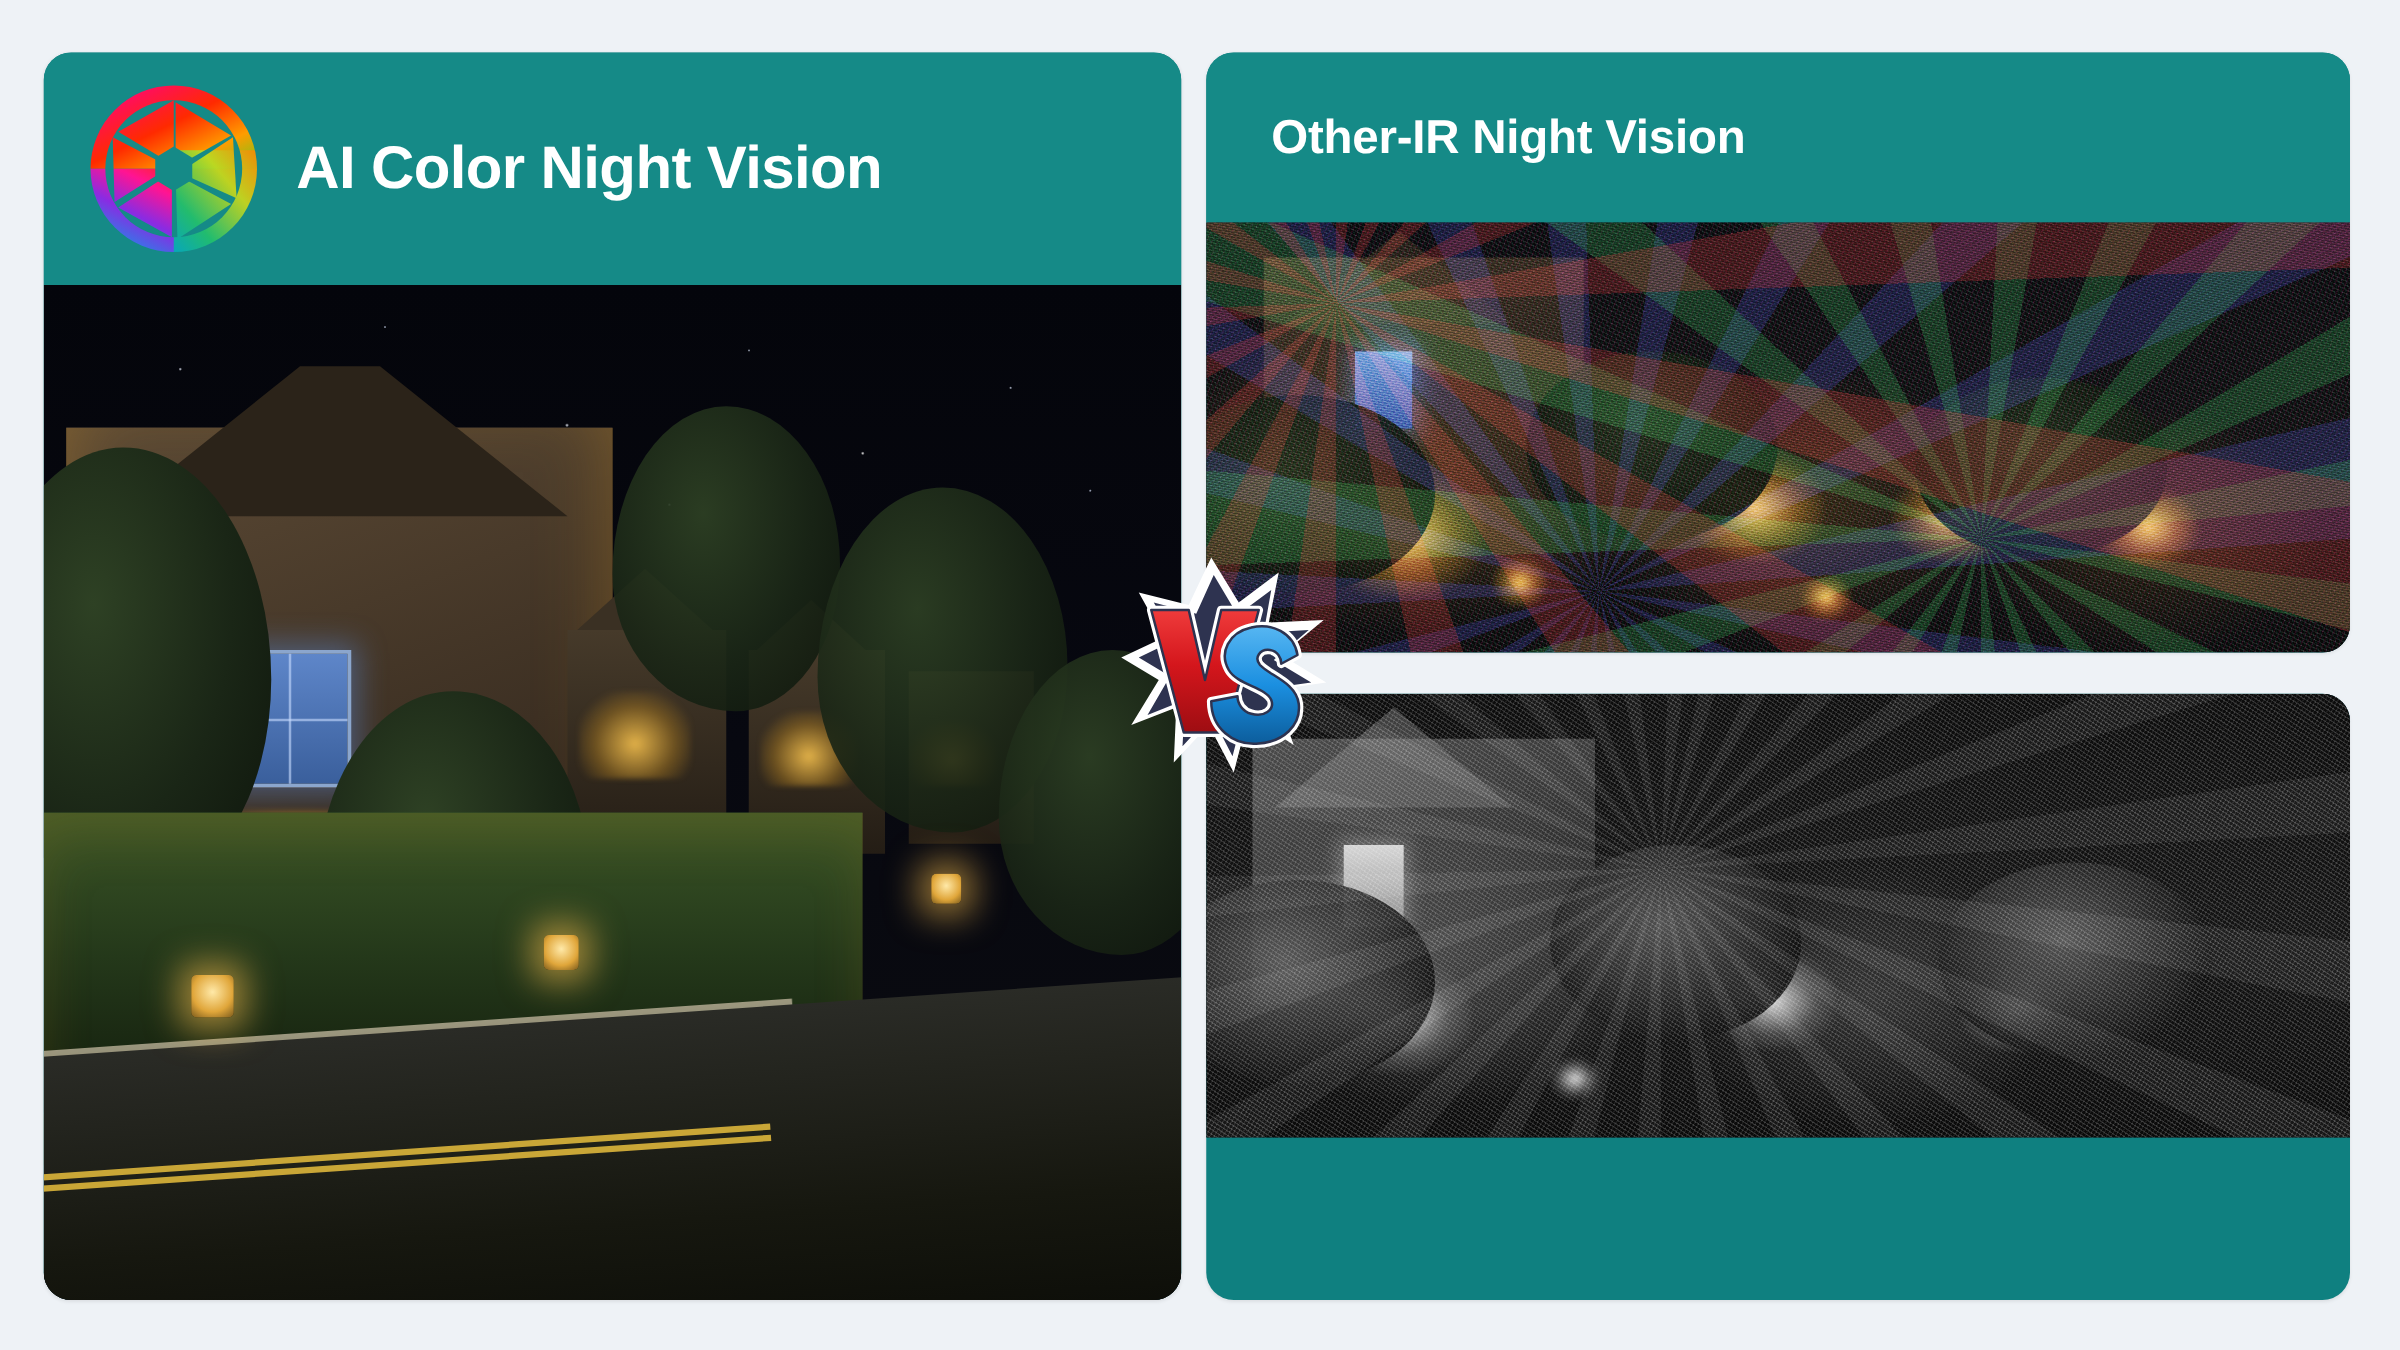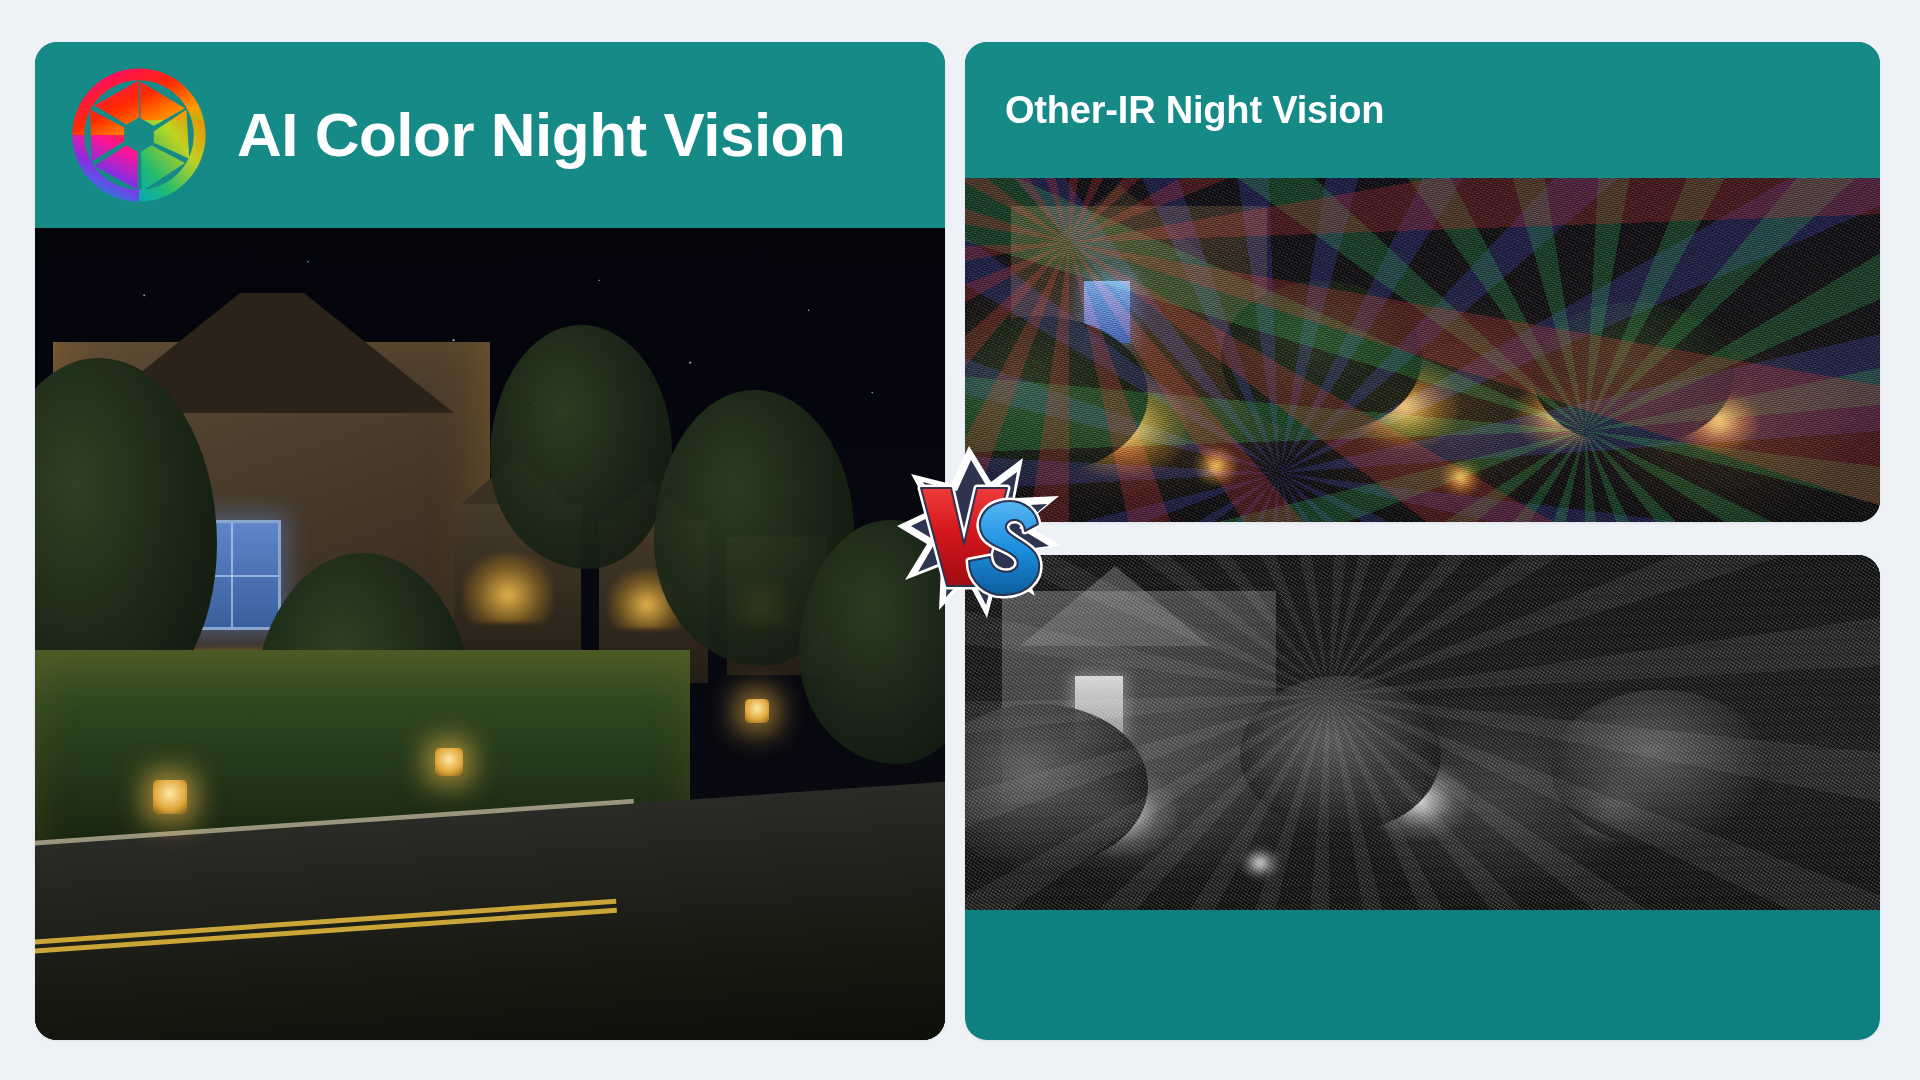--- a/index.html
+++ b/index.html
@@ -26,33 +26,33 @@
     align-items:center;
   }
   .panel-body { width:100%; position:relative; overflow:hidden; background:#05060a; }
 
   
   #hero { left:35px; top:42px; width:910px; height:998px; }
   #hero .panel-header { height:186px; padding-left:30px; gap:24px; }
   #hero .panel-body { height:812px; }
   .hero-title {
     color:#ffffff;
-    font-size:62px;
+    font-size:48px;
     font-weight:bold;
     letter-spacing:-0.5px;
     line-height:1;
     white-space:nowrap;
   }
 
   
   .aperture { width:148px; height:148px; flex:0 0 148px; position:relative; }
 
   
   #ir { left:965px; top:42px; width:915px; height:480px; }
-  #ir .panel-header { height:136px; padding-left:40px; }
+  #ir .panel-header { height:136px; padding-left:52px; }
   #ir .panel-body { height:344px; }
 
   
   #normal { left:965px; top:555px; width:915px; height:485px; }
   #normal .panel-header { height:130px; padding-left:52px; align-items:flex-start; padding-top:18px;}
   #normal .panel-body { height:355px; }
 
   .panel-title {
     color:#ffffff;
     font-size:38px;

